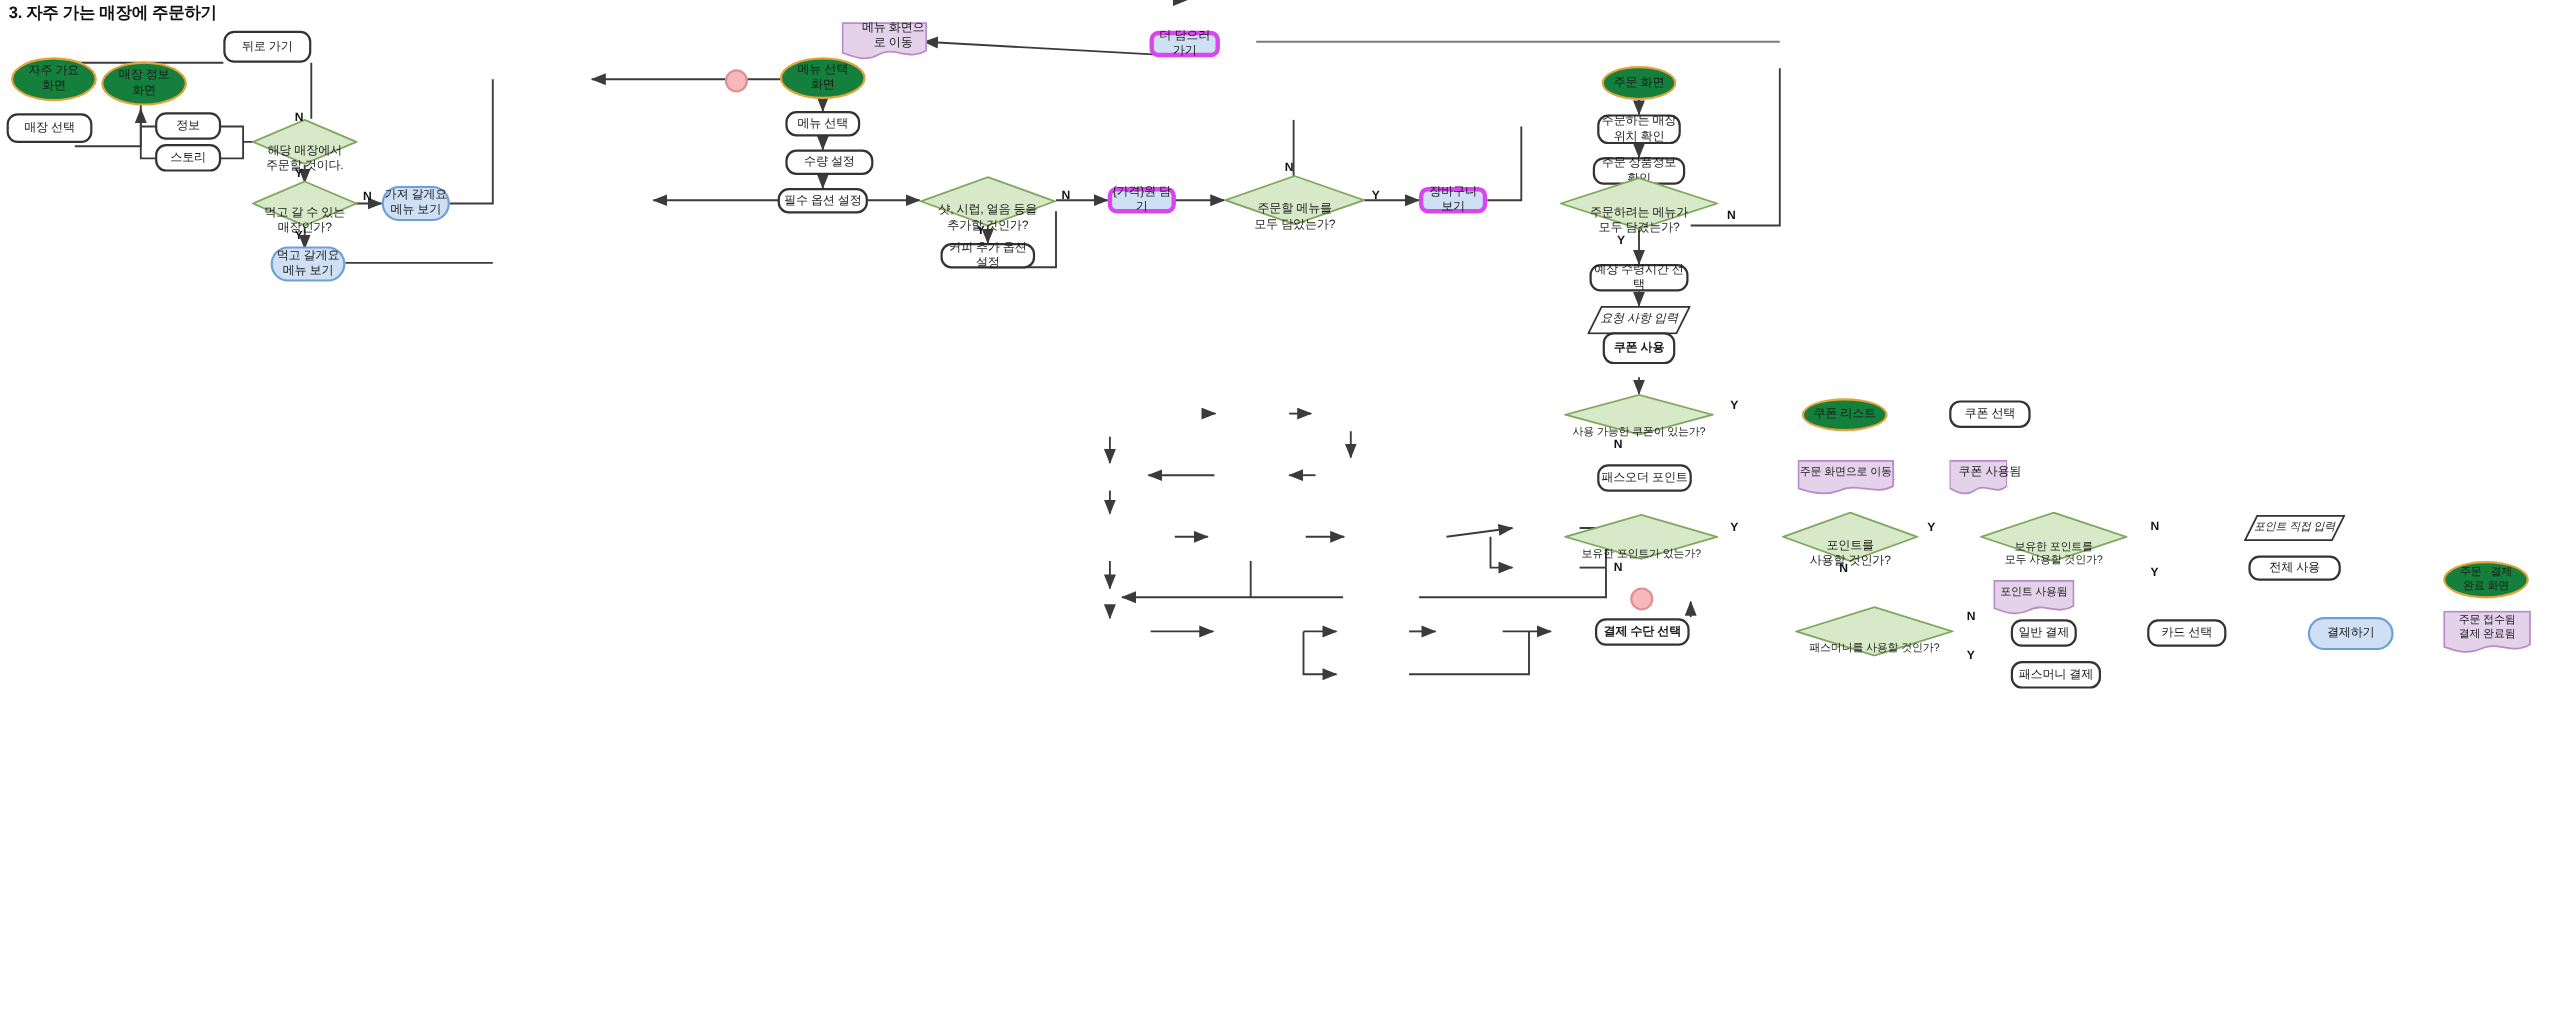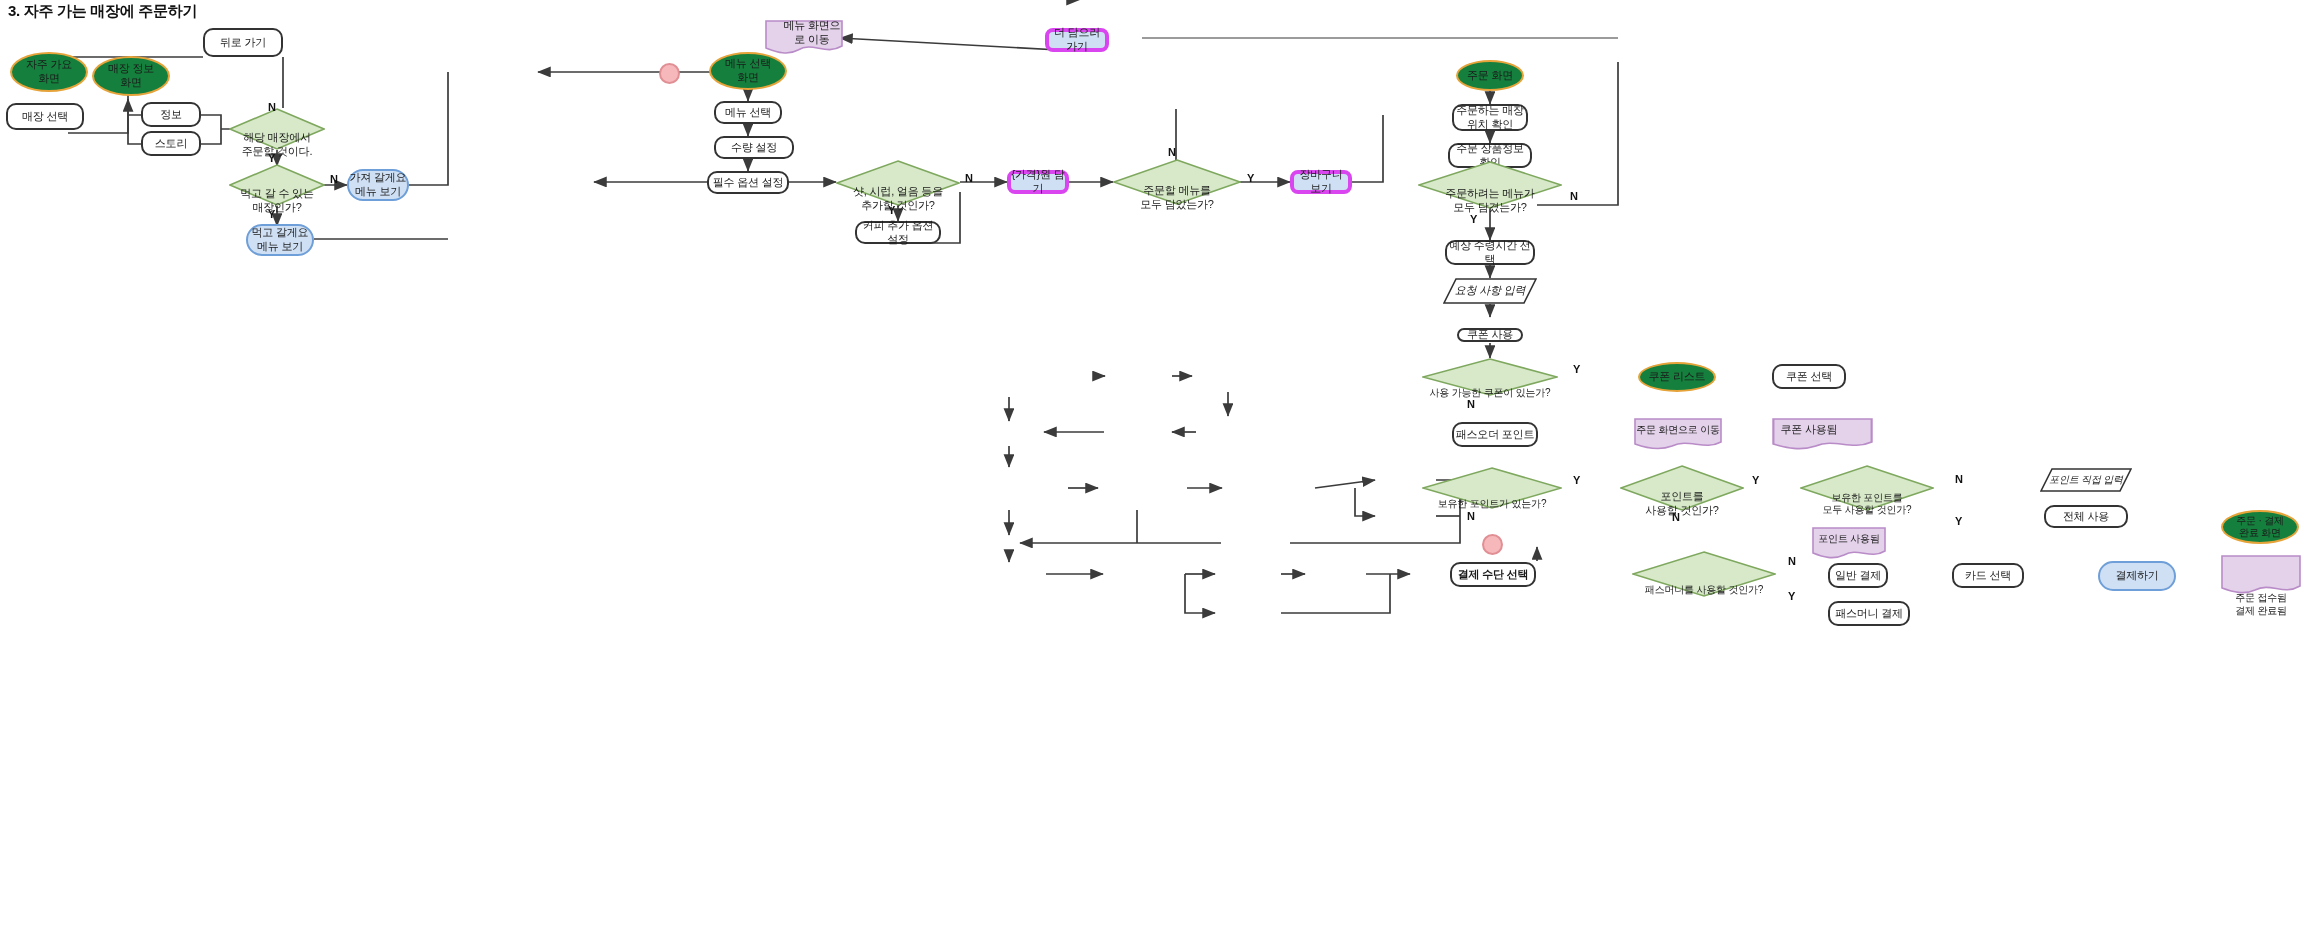--- a/index.html
+++ b/index.html
@@ -254,35 +254,35 @@
 
   <div class="node proc" style="left:1445px;top:240px;width:90px;height:25px;">예상 수령시간 선택</div>
 
   <div class="node para" style="left:1443px;top:278px;width:94px;height:26px;">
     <svg class="parin" viewBox="0 0 94 26" preserveAspectRatio="none">
         <polygon points="13,1 93,1 81,25 1,25" fill="#ffffff" stroke="#333333" stroke-width="1.6"></polygon>
       </svg>
     <span>요청 사항 입력</span>
   </div>
 
-  <div class="node proc" style="left:1457px;top:328px;width:66px;height:14px;">쿠폰 사용</div>
+  <div class="node proc" style="left:1457px;top:302px;width:66px;height:29px;font-weight:bold;">쿠폰 사용</div>
 
   <div class="node dec" style="left:1422px;top:358px;width:136px;height:38px;">
     <svg class="decin" viewBox="0 0 136 38" preserveAspectRatio="none">
         <polygon points="68,1 135,19 68,37 1,19" fill="#d7e9c8" stroke="#7fa85f" stroke-width="1.6"></polygon>
       </svg>
     <span style="font-size:10px;">사용 가능한 쿠폰이 있는가?</span>
   </div>
   <div class="lbl" style="left:1573px;top:363px;">Y</div>
   <div class="lbl" style="left:1467px;top:398px;">N</div>
 
   <div class="node term" style="left:1638px;top:362px;width:78px;height:30px;">쿠폰 리스트</div>
   <div class="node proc" style="left:1772px;top:364px;width:74px;height:25px;">쿠폰 선택</div>
 
-  <div style="position:absolute;left:1772px;top:418px;width:53px;height:32px;padding-left:48px;">
+  <div style="position:absolute;left:1772px;top:418px;width:53px;height:32px;">
     <svg viewBox="0 0 74 32" preserveAspectRatio="none" style="position:absolute;inset:0;width:100%;height:100%;">
       <path d="M1,1 H73 V24 C58,33 46,20 32,28 C21,33 11,30 1,26 Z" fill="#e3d2ea" stroke="#b98cc8" stroke-width="1.6"></path>
     </svg>
     <div class="node" style="left:0;top:0;width:74px;height:24px;">쿠폰 사용됨</div>
   </div>
 
   <div style="position:absolute;left:1634px;top:418px;width:88px;height:32px;">
     <svg viewBox="0 0 88 32" preserveAspectRatio="none" style="position:absolute;inset:0;width:100%;height:100%;">
       <path d="M1,1 H87 V24 C70,33 55,20 38,28 C25,33 12,30 1,26 Z" fill="#e3d2ea" stroke="#b98cc8" stroke-width="1.6"></path>
     </svg>
@@ -352,20 +352,20 @@
   <div class="node proc" style="left:1828px;top:563px;width:60px;height:25px;">일반 결제</div>
   <div class="node proc" style="left:1952px;top:563px;width:72px;height:25px;">카드 선택</div>
   <div class="node proc" style="left:1828px;top:601px;width:82px;height:25px;">패스머니 결제</div>
 
   <div class="node blue" style="left:2098px;top:561px;width:78px;height:30px;">결제하기</div>
 
   <div style="position:absolute;left:2221px;top:555px;width:80px;height:40px;">
     <svg viewBox="0 0 80 40" preserveAspectRatio="none" style="position:absolute;inset:0;width:100%;height:100%;">
       <path d="M1,1 H79 V31 C62,41 50,27 34,35 C23,40 12,37 1,33 Z" fill="#e3d2ea" stroke="#b98cc8" stroke-width="1.6"></path>
     </svg>
-    <div class="node" style="left:0;top:0;width:80px;height:31px;font-size:10px;margin-top:34px;">주문 접수됨
+    <div class="node" style="left:0;top:0;width:80px;height:31px;font-size:10px;">주문 접수됨
 결제 완료됨</div>
   </div>
 
   <div class="node term" style="left:2221px;top:510px;width:78px;height:34px;font-size:10px;">주문 · 결제
 완료 화면</div>
 
 </div>
 
 </body></html>

